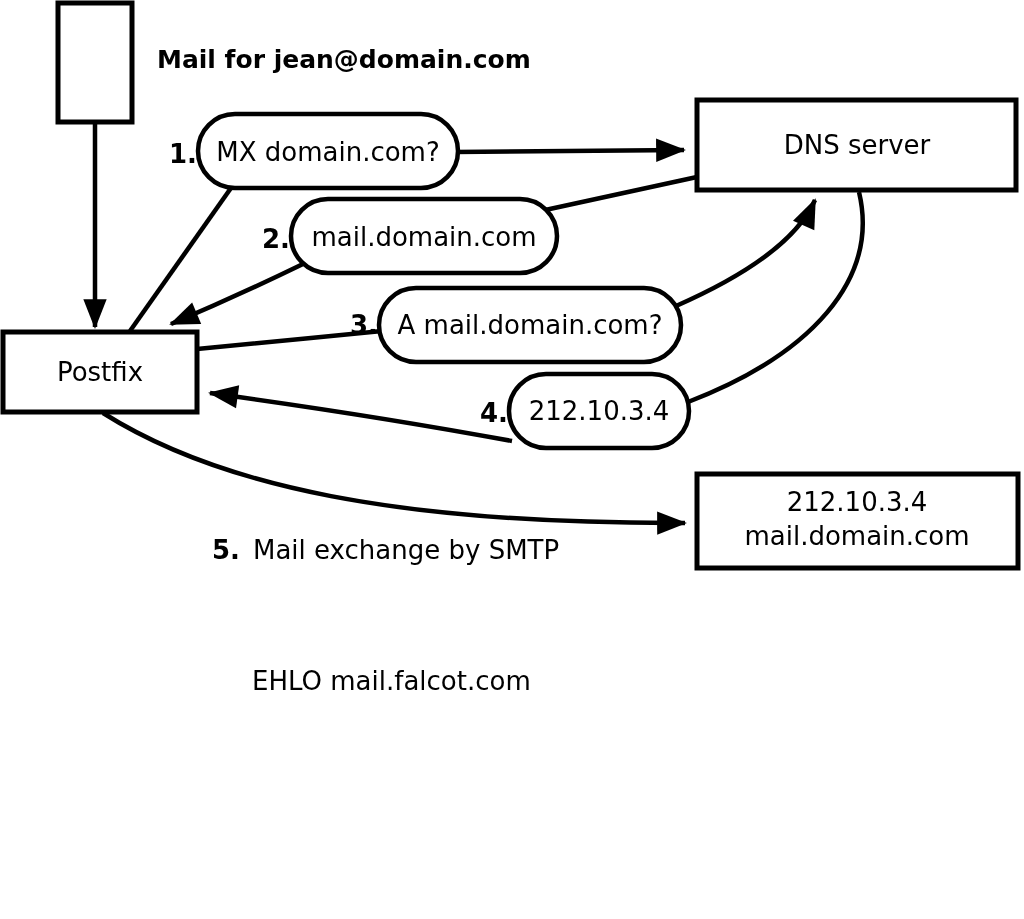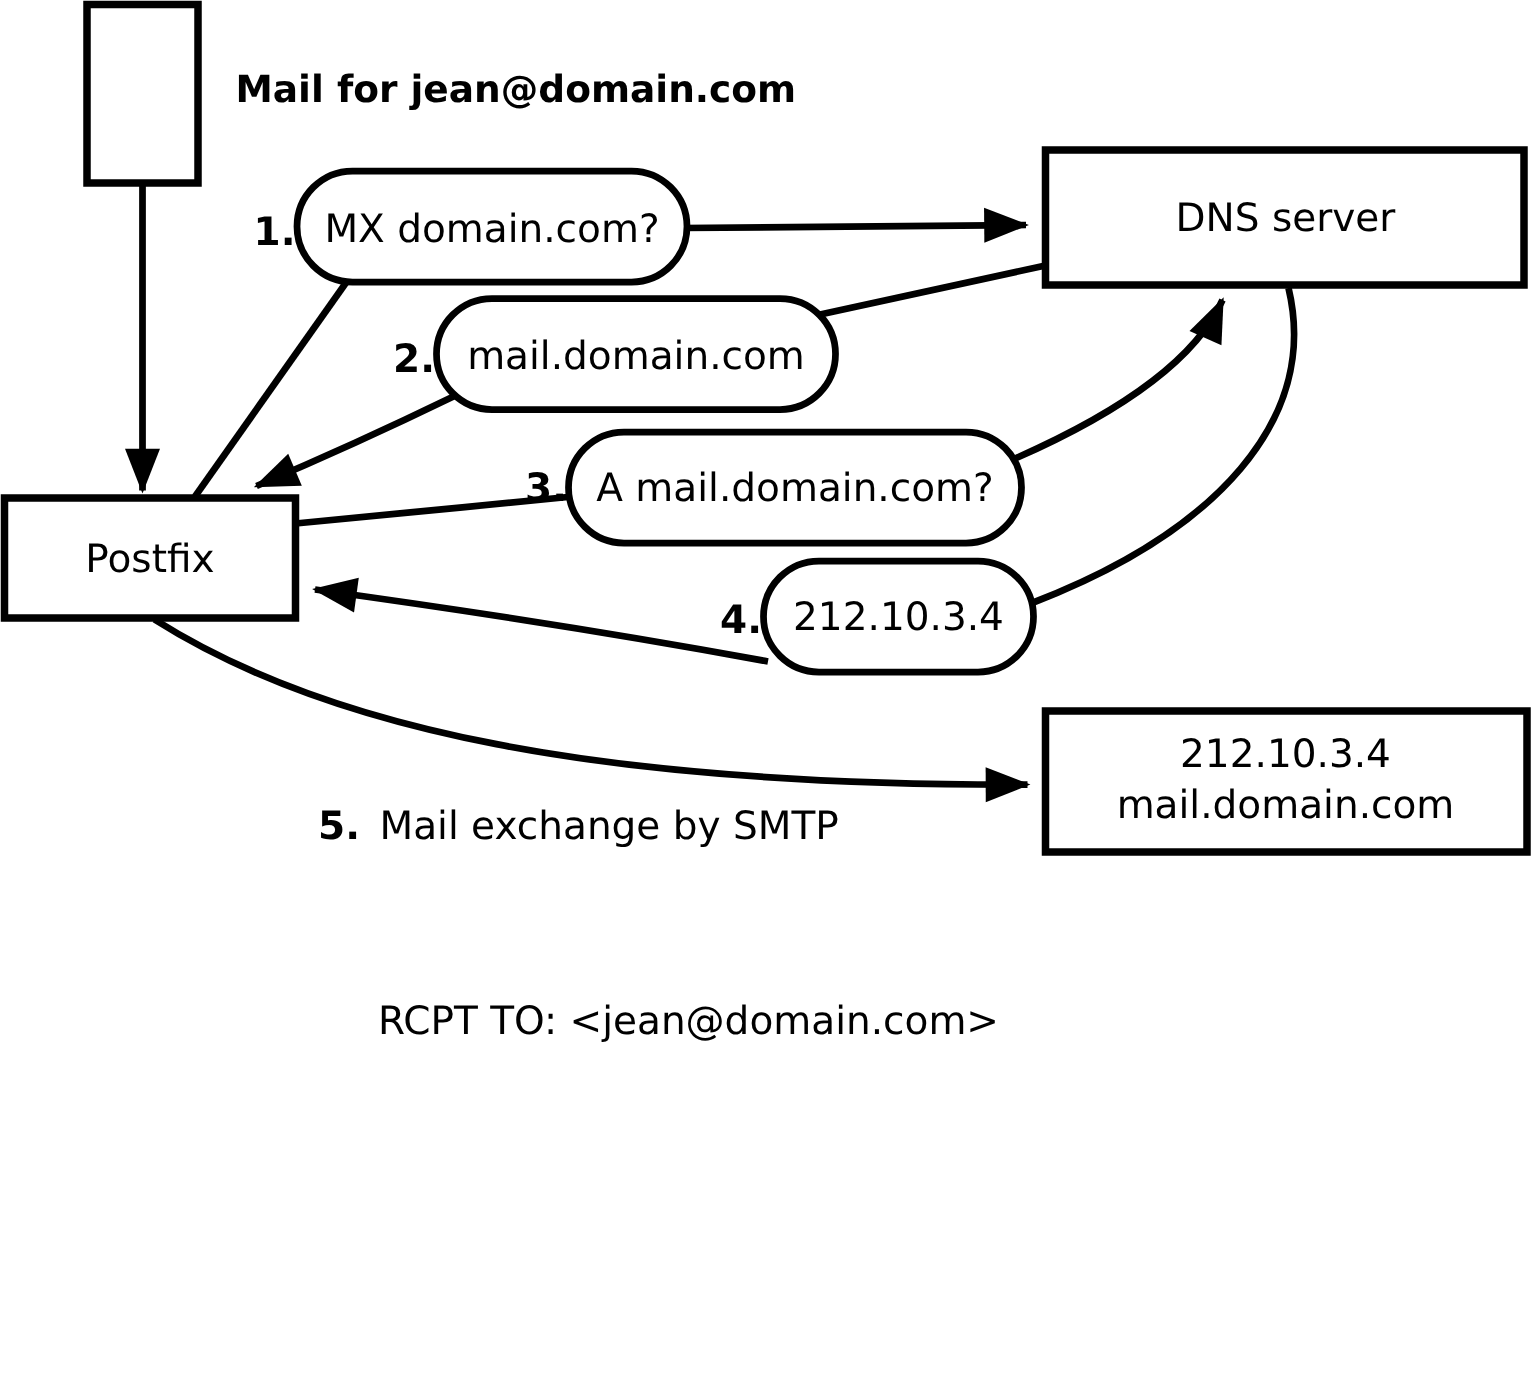--- a/index.html
+++ b/index.html
@@ -89,21 +89,21 @@
     <text class="lbl" x="599" y="420" text-anchor="middle">212.10.3.4</text>
     <text class="lbl lbl-bold" x="508" y="422" text-anchor="end">4.</text>
 
     <text class="lbl lbl-big" x="157" y="68" text-anchor="start">Mail for jean@domain.com</text>
 
     <text class="lbl lbl-bold" x="240" y="559" text-anchor="end">5.</text>
     <text class="lbl" x="253" y="559" text-anchor="start">Mail exchange by SMTP</text>
   </svg>
 
   <div class="smtp-block">
-    <div class="smtp-line">RCPT TO: &lt;jean@domain.com&gt;</div>
+    <div class="smtp-line">EHLO mail.falcot.com</div>
     
     
     
     
     
     
     
   </div>
 
 </div>

